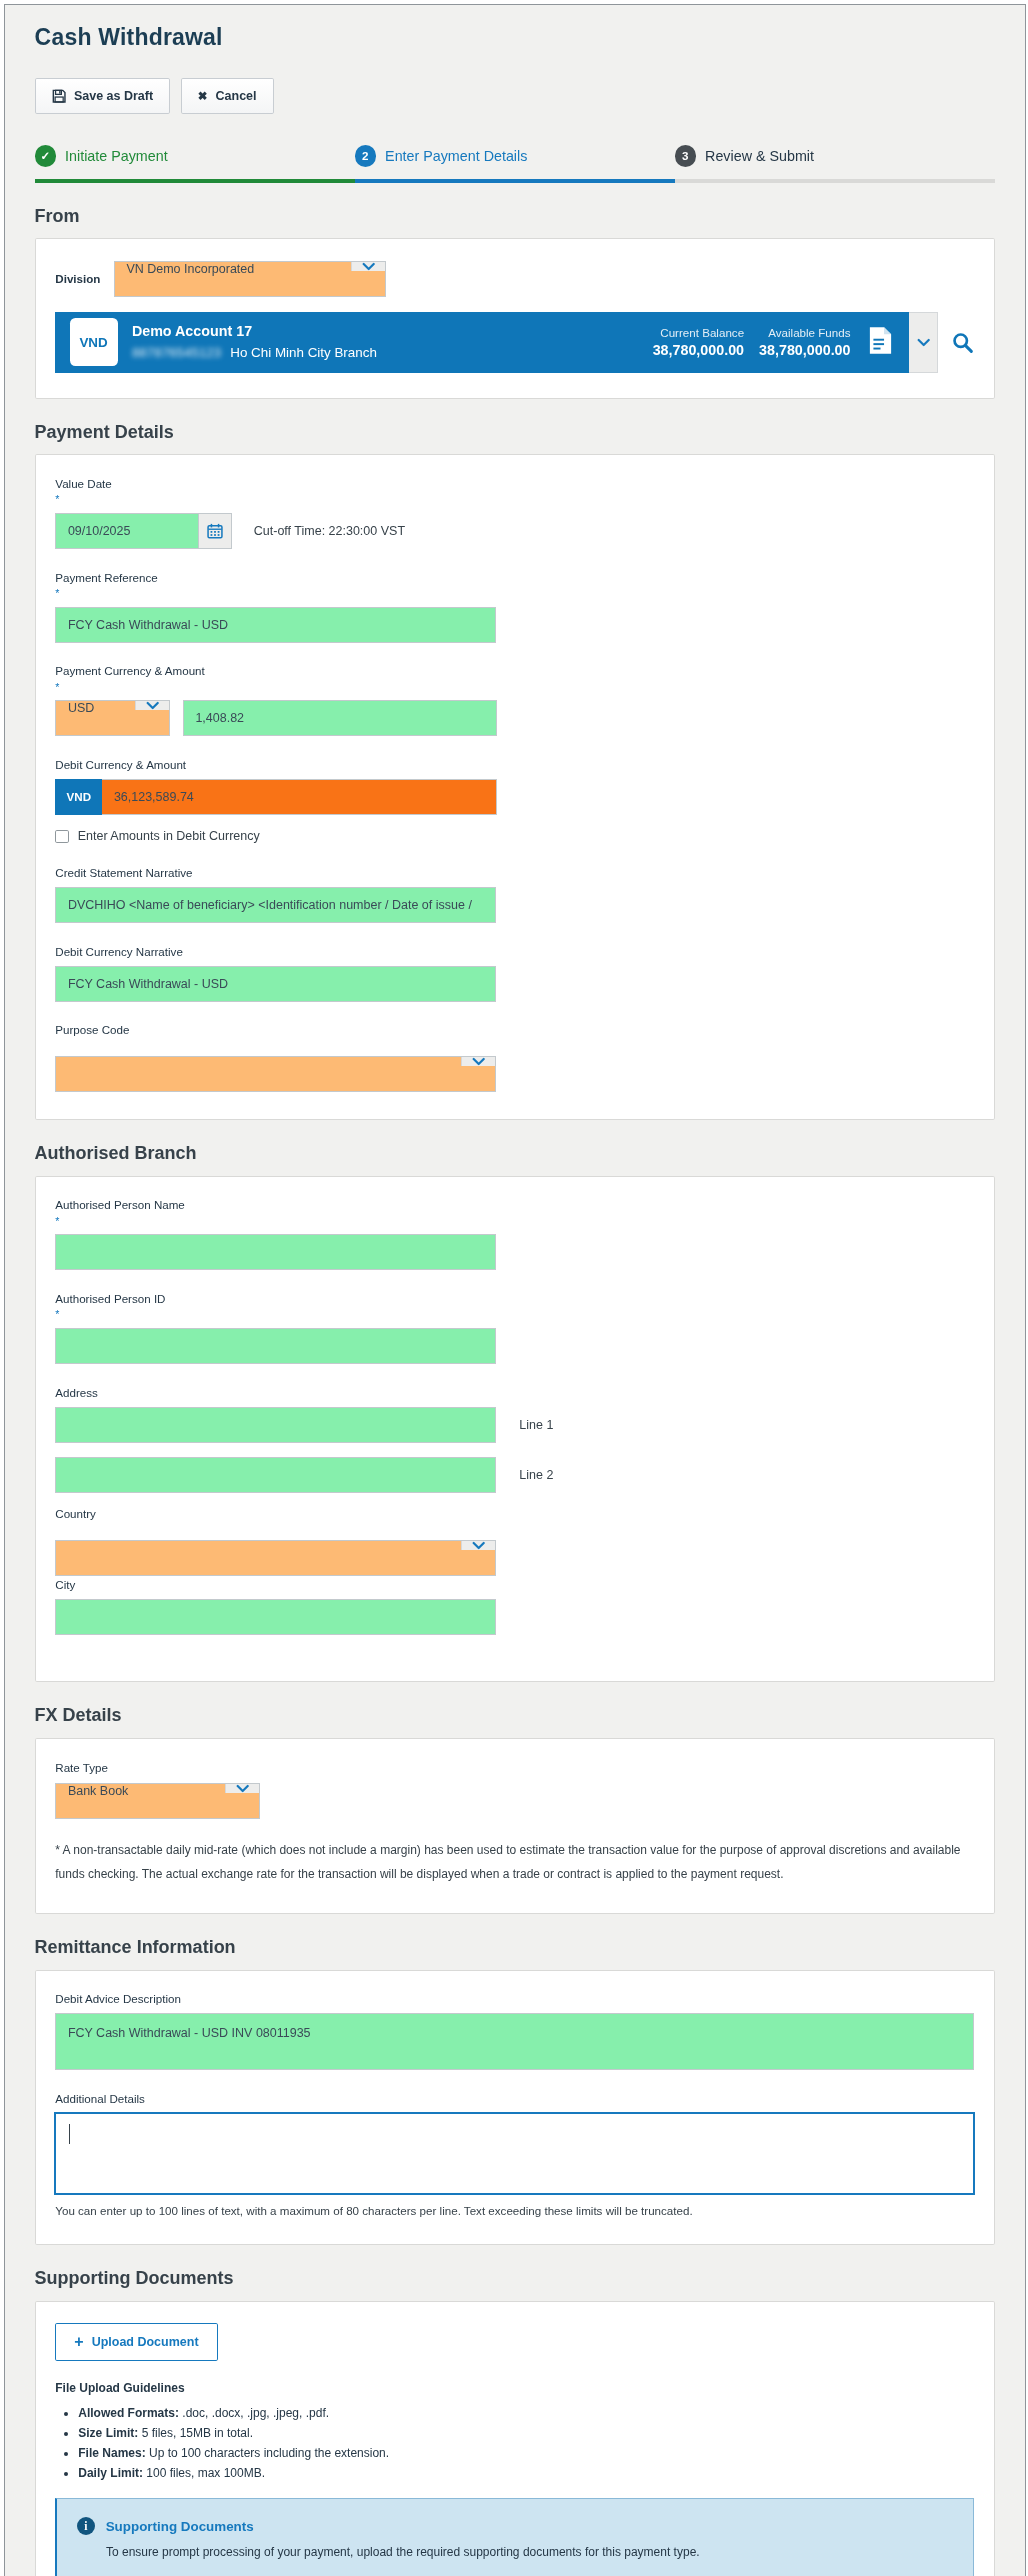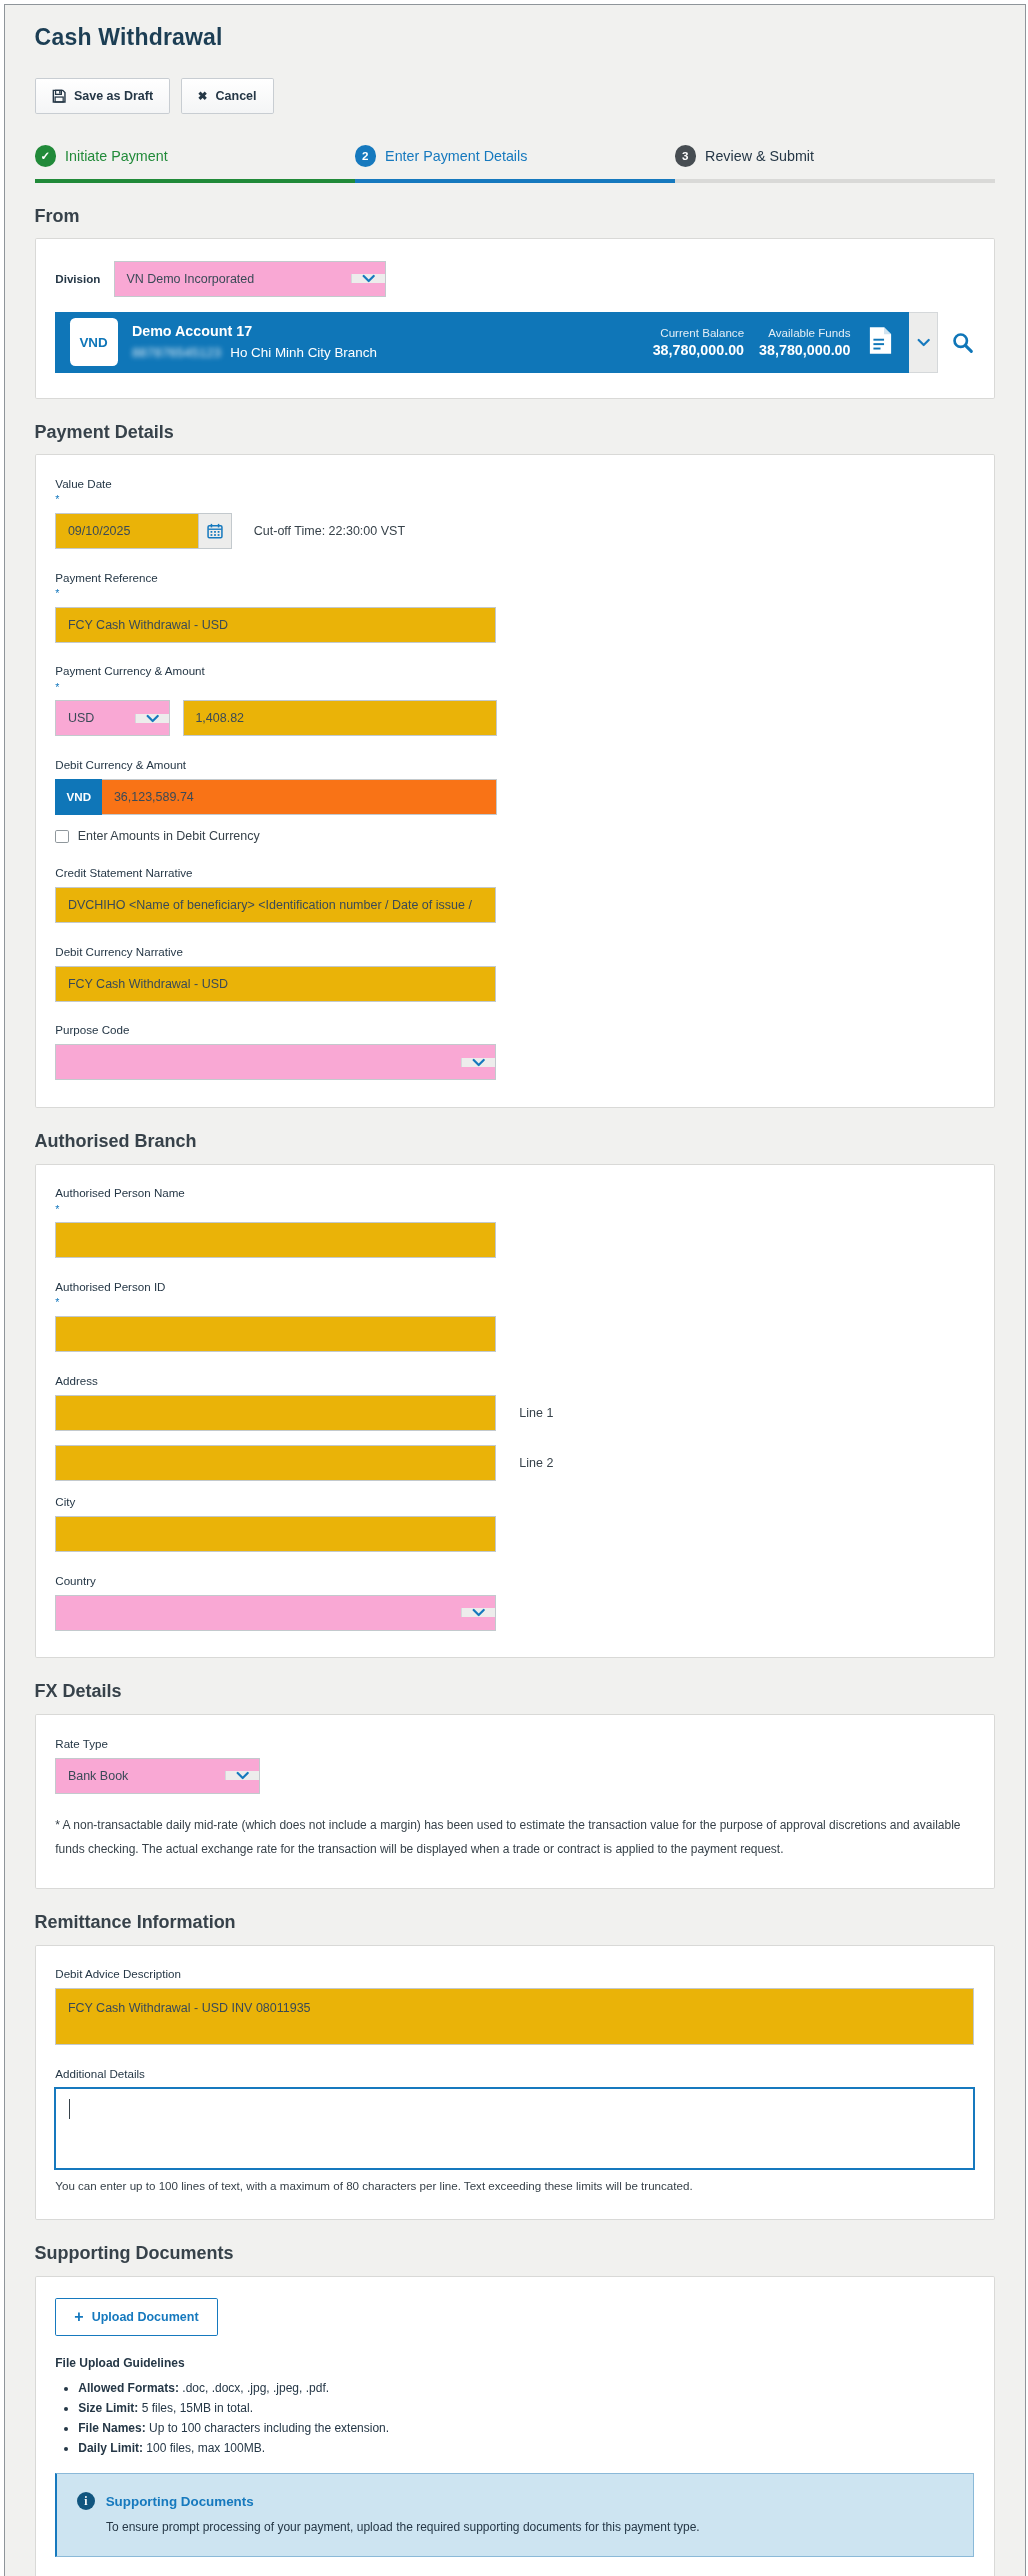--- a/index.html
+++ b/index.html
@@ -42,25 +42,25 @@
 
   
   .section-heading { font-size: 18px; font-weight: 700; color: #37424a; margin: 23px 0 11.6px 0; }
   .card { background: #ffffff; border: 0.9px solid #d9d9d7; border-radius: 1.8px; padding: 21.5px 19.7px 25px 19.7px; }
 
   
   .field { margin-bottom: 21.5px; }
   .field-label { font-size: 11.6px; font-weight: 400; color: #253746; margin-bottom: 8px; display: flex; gap: 4.5px; align-items: flex-start; flex-direction: column; }
   .req { color: #1679be; font-size: 10.7px; line-height: 1; }
   .input {
-    height: 36px; width: 441px; background: #eab308; border: 0.9px solid #c3c9cd;
+    height: 36px; width: 441px; background: #86efac; border: 0.9px solid #c3c9cd;
     font-size: 12.5px; color: #3a4a57; padding: 0 11.6px;
     display: flex; align-items: center; white-space: nowrap; overflow: hidden;
   }
-  .select { display: inline-flex; align-items: center; border: 0.9px solid #c3c9cd; background: #f9a8d4; height: 36px; cursor: pointer; }
+  .select { display: inline-flex; align-items: flex-start; border: 0.9px solid #c3c9cd; background: #fdba74; height: 36px; cursor: pointer; }
   .select .select-value { display: flex; align-items: center; padding: 0 11.6px; font-size: 12.5px; color: #3a4a57; flex: 1; }
   .select .select-chev {
     width: 34px; flex: none; background: #ededec; border-left: 0.9px solid #d5d8da;
     display: flex; align-items: center; justify-content: center;
   }
   .chev-svg { width: 13.4px; height: 9px; }
 
   
   .division-row { display: flex; align-items: center; gap: 13.4px; margin-bottom: 15px; }
   .division-label { font-size: 11.6px; font-weight: 700; color: #253746; }
@@ -395,39 +395,39 @@
       <div class="addr-row">
         <div class="input"></div>
         <span class="addr-side-label">Line 1</span>
       </div>
       <div class="addr-row">
         <div class="input"></div>
         <span class="addr-side-label">Line 2</span>
       </div>
     </div>
 
-    <div class="field">
-      <div class="field-label">
-        <span>City</span>
-      </div>
-      <div class="input"></div>
-    </div>
-
     <div class="field" style="margin-bottom:1.8px;">
       <div class="field-label">
         <span>Country</span>
       </div>
       <div class="select wide-select">
         <span class="select-value"></span>
         <span class="select-chev">
           <svg class="chev-svg" viewBox="0 0 16 10">
               <path d="M2 2 L8 8 L14 2" fill="none" stroke="#1679be" stroke-width="2.6" stroke-linecap="round" stroke-linejoin="round"></path>
             </svg>
         </span>
       </div>
+    </div>
+
+    <div class="field">
+      <div class="field-label">
+        <span>City</span>
+      </div>
+      <div class="input"></div>
     </div>
   </div>
 
   <h2 class="section-heading">FX Details</h2>
   <div class="card">
     <div class="field" style="margin-bottom:0;">
       <div class="field-label">
         <span>Rate Type</span>
       </div>
       <div class="select rate-select">

